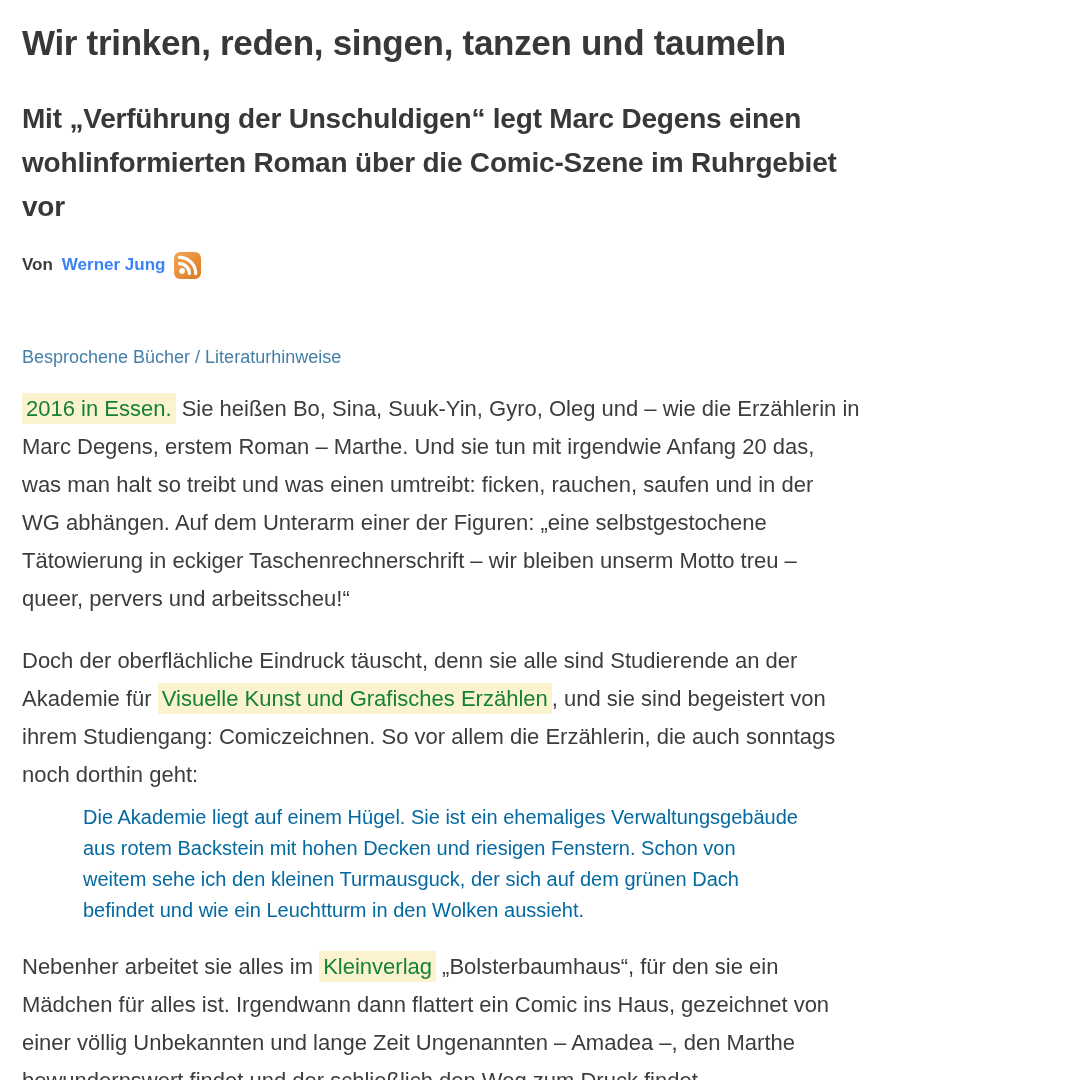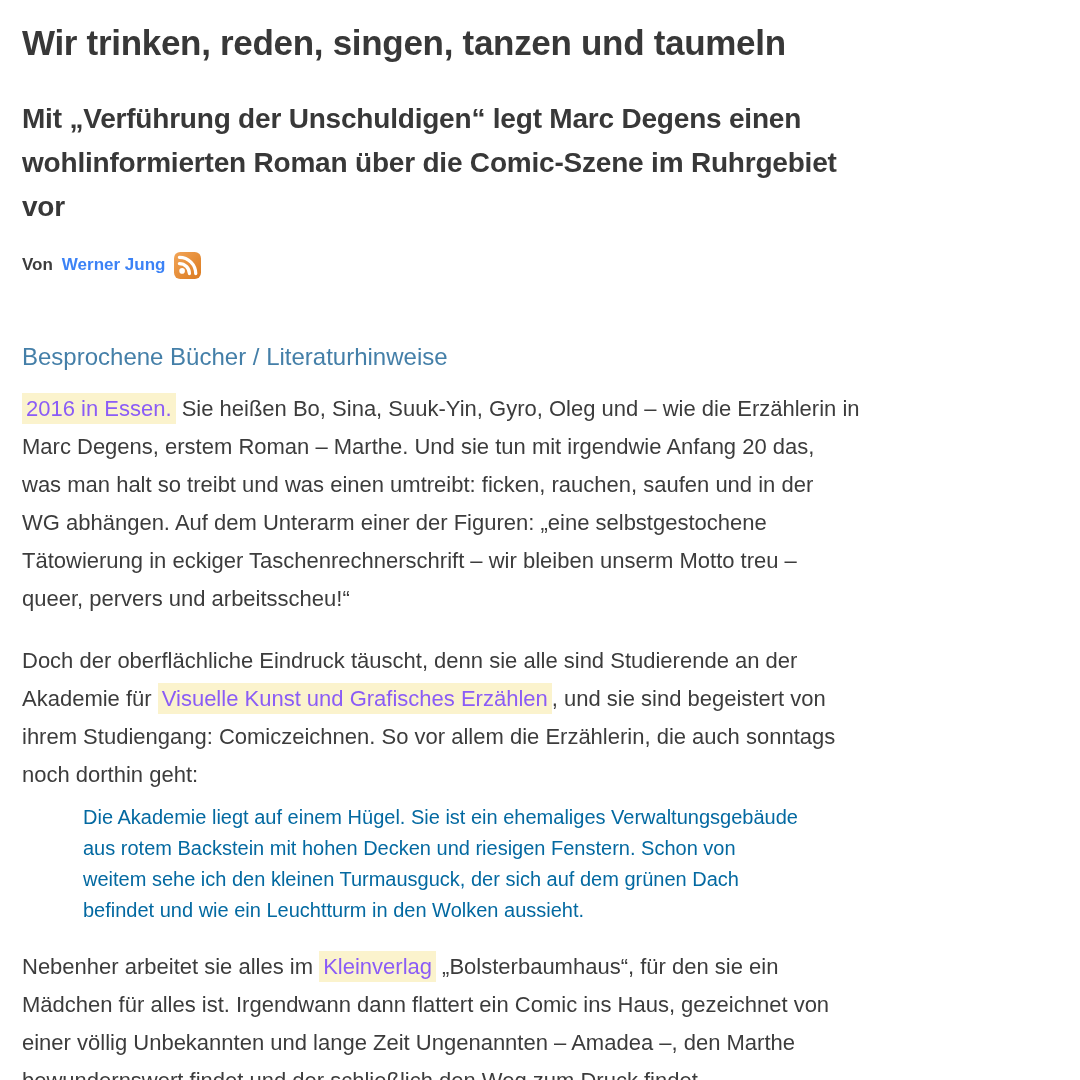--- a/index.html
+++ b/index.html
@@ -39,21 +39,21 @@
     align-items: center;
     gap: 9px;
   }
   .byline a.author { color: #3b82f6; text-decoration: none; }
   .byline a.rss { display: inline-flex; text-decoration: none; }
   .byline a.rss svg { display: block; }
 
   a.category {
     display: inline-block;
     margin-top: 61px;
-    font-size: 24px;
+    font-size: 18px;
     line-height: 30px;
     color: #447fa8;
     text-decoration: none;
   }
 
   p.body {
     font-size: 22px;
     line-height: 38px;
     margin: 27px 0 0 0;
   }
@@ -63,21 +63,21 @@
 
   blockquote.quote {
     margin: 8px 70px 0 61px;
     font-size: 20px;
     line-height: 31px;
     color: #0369a1;
   }
 
   .hl {
     background: #fbf3cd;
-    color: #8b5cf6;
+    color: #15803d;
     padding: 3px 4px;
   }
 </style>
 </head>
 <body>
 
 <article>
 
   <h1 class="title">Wir trinken, reden, singen, tanzen und taumeln</h1>
 

